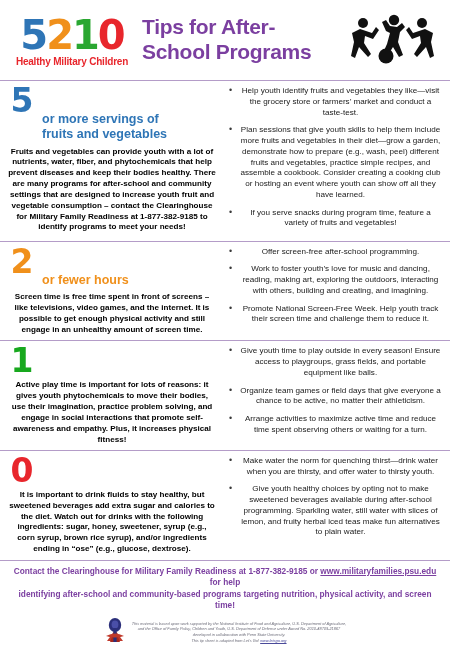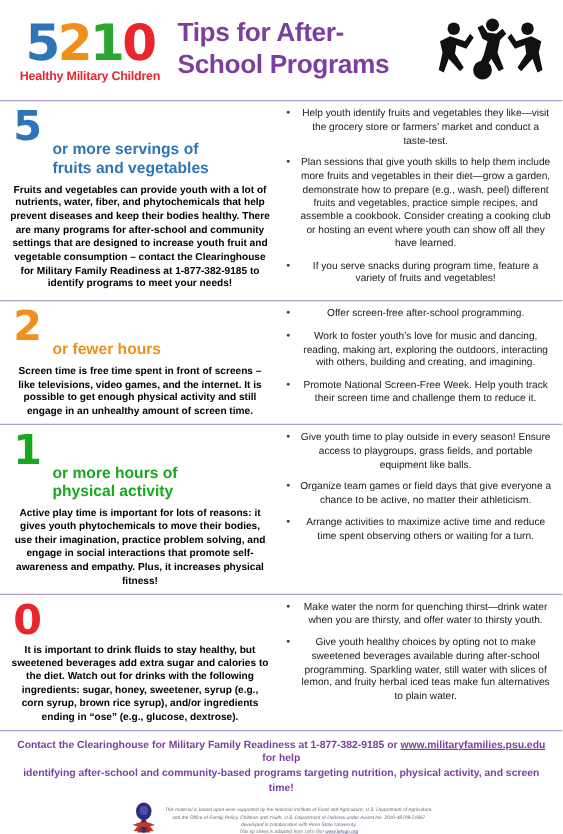--- a/index.html
+++ b/index.html
@@ -294,24 +294,20 @@
           <li>Work to foster youth’s love for music and dancing, reading, making art, exploring the outdoors, interacting with others, building and creating, and imagining.</li>
           <li>Promote National Screen-Free Week. Help youth track their screen time and challenge them to reduce it.</li>
         </ul>
       </div>
     </div>
 
     <div class="section theme-activity">
       <div class="col-left">
         <div class="sec-head">
           <div class="big-num">1</div>
-          <div class="sec-head-text">
-            <div>or more hours of</div>
-            <div>physical activity</div>
-          </div>
         </div>
         <div class="sec-desc">Active play time is important for lots of reasons: it gives youth phytochemicals to move their bodies, use their imagination, practice problem solving, and engage in social interactions that promote self-awareness and empathy.  Plus, it increases physical fitness!</div>
       </div>
       <div class="col-right">
         <ul class="bullets">
           <li>Give youth time to play outside in every season! Ensure access to playgroups, grass fields, and portable equipment like balls.</li>
           <li>Organize team games or field days that give everyone a chance to be active, no matter their athleticism.</li>
           <li>Arrange activities to maximize active time and reduce time spent observing others or waiting for a turn.</li>
         </ul>
       </div>

